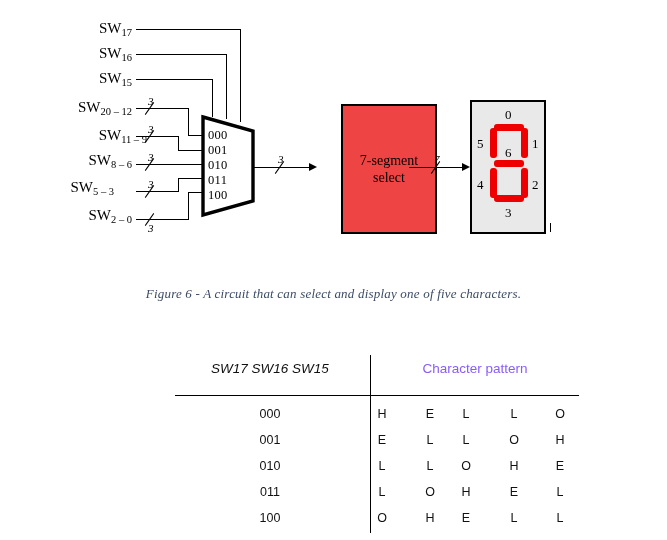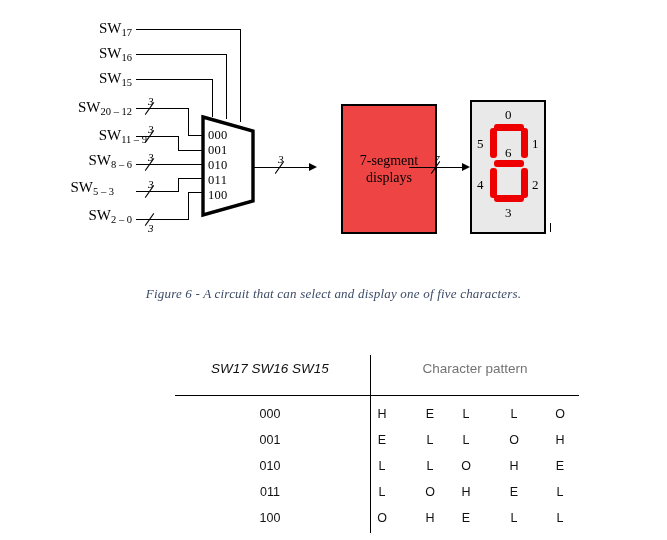--- a/index.html
+++ b/index.html
@@ -82,21 +82,21 @@
   
   #pattern-table{position:absolute;left:175px;top:355px;width:404px;}
   .tbl-rule{position:absolute;left:0;width:404px;height:1.4px;background:#000;}
   .tbl-vline{position:absolute;width:1.4px;background:#000;}
   .th-left{
     position:absolute;left:0;top:6px;width:190px;text-align:center;
     font-size:13.5px;font-style:italic;color:#111;
   }
   .th-right{
     position:absolute;left:196px;top:6px;width:208px;text-align:center;
-    font-size:13.5px;color:#737373;
+    font-size:13.5px;color:#8b5cf6;
   }
   .trow{position:absolute;left:0;width:404px;height:25px;}
   .code-cell{
     position:absolute;left:0;width:190px;text-align:center;
     font-size:12.5px;color:#111;
   }
   .chars{position:absolute;left:196px;width:208px;}
   .chars span{
     position:absolute;width:22px;text-align:center;
     font-size:12.5px;color:#111;
@@ -182,21 +182,21 @@
   </div>
 
   <div class="wire h-wire" style="left:253px;top:167px;width:58px;"></div>
   <div class="slash" style="left:272px;top:160px;"></div>
   <div class="buswidth" style="left:278px;top:153px;">3</div>
   <div class="arrow" style="left:309px;top:163px;"></div>
 
   <div id="decoder-box">
     <div class="decoder-text">
       <div>7-segment</div>
-      <div>displays</div>
+      <div>select</div>
     </div>
   </div>
 
   <div class="wire h-wire" style="left:409px;top:167px;width:55px;"></div>
   <div class="slash" style="left:428px;top:160px;"></div>
   <div class="buswidth" style="left:434px;top:153px;">7</div>
   <div class="arrow" style="left:462px;top:163px;"></div>
 
   <div id="display-box">
 

